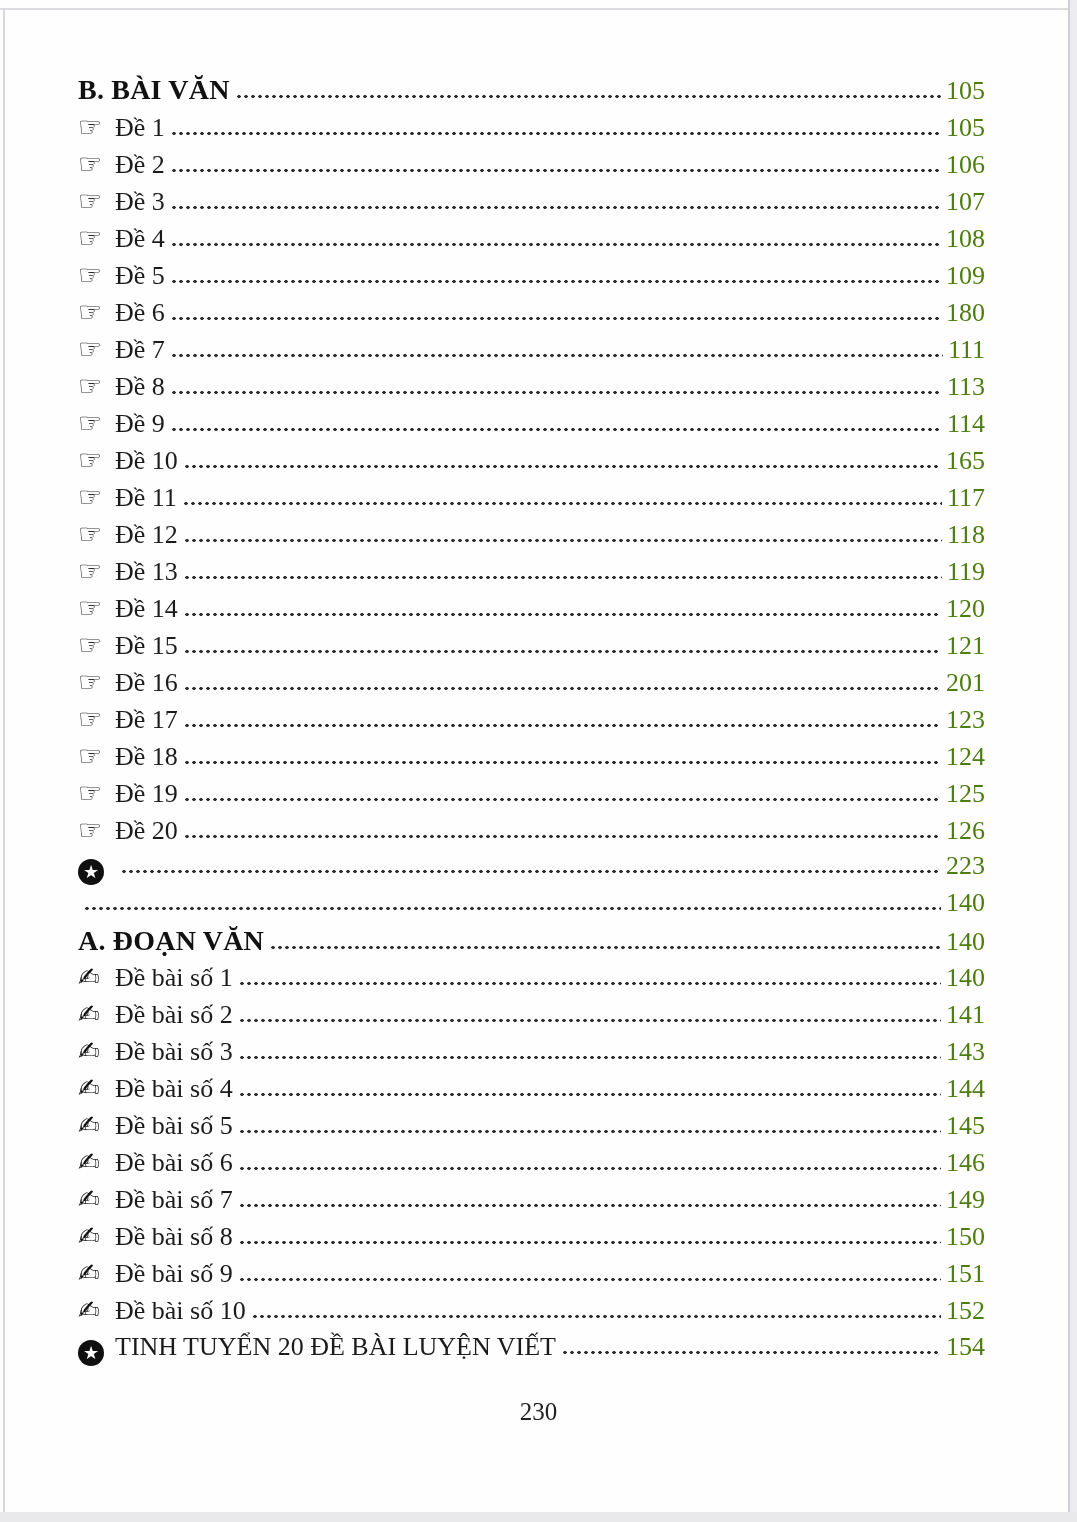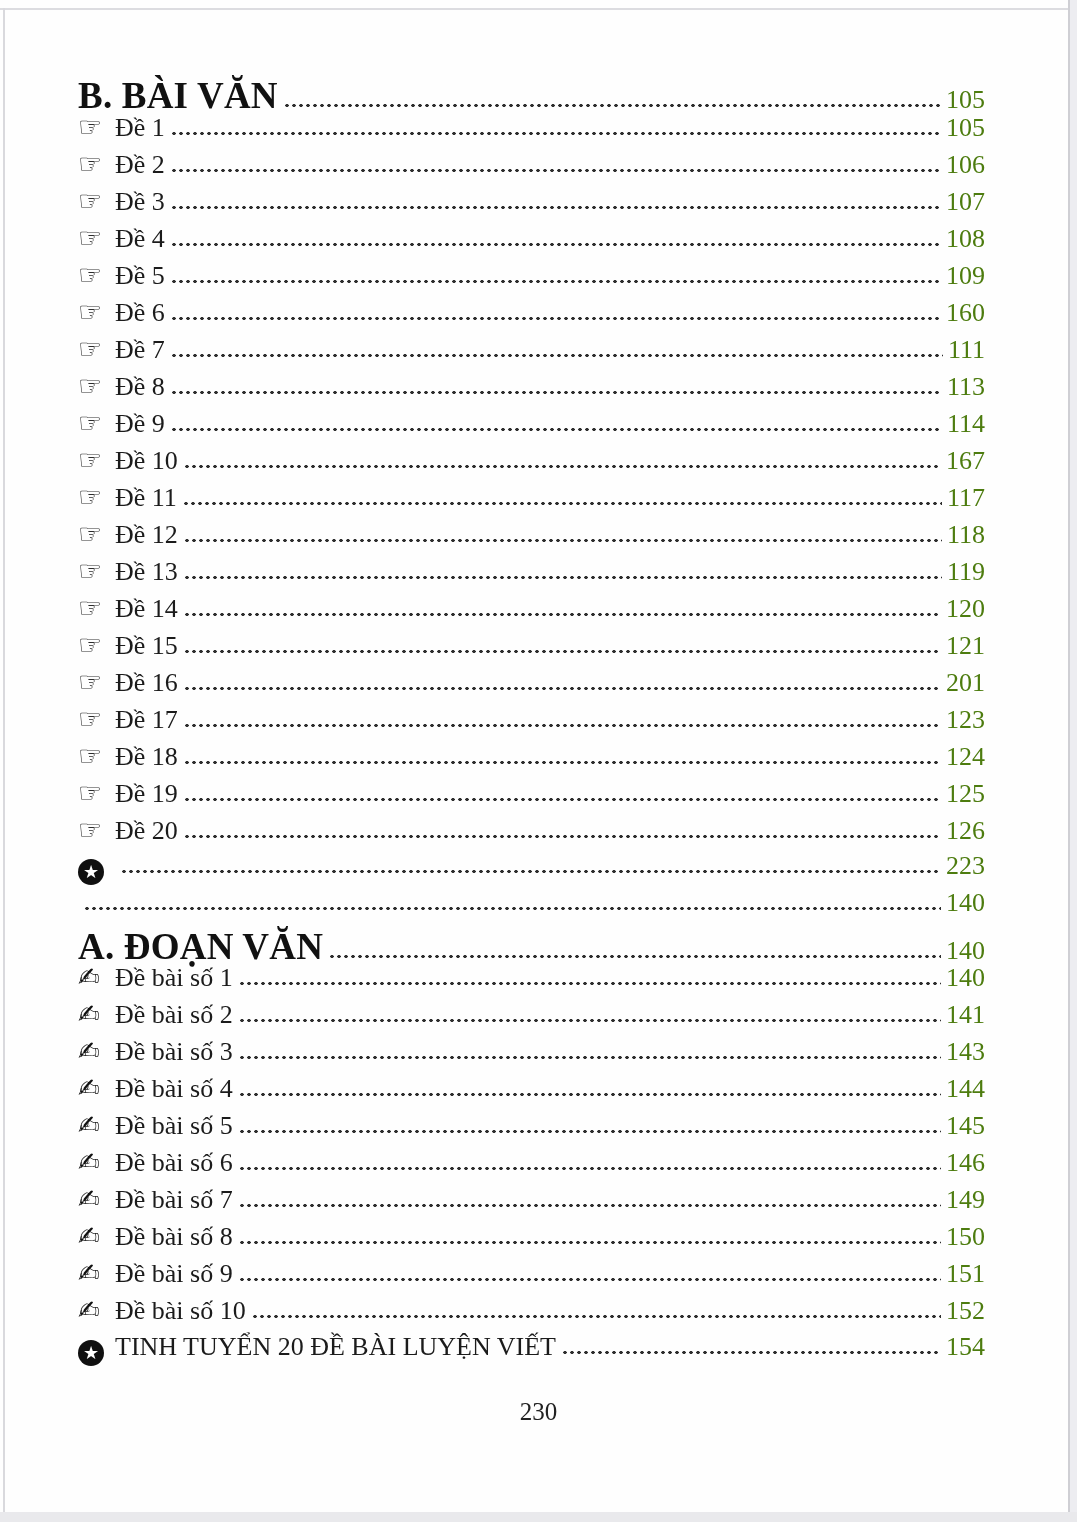--- a/index.html
+++ b/index.html
@@ -27,21 +27,21 @@
     right: 92px;
   }
 
   .row {
     display: flex;
     align-items: baseline;
     height: 37px;
     font-size: 26px;
     white-space: nowrap;
   }
-  .row.section .label { font-weight: bold; font-size: 37px; letter-spacing: 0.2px; color: #111; }
+  .row.section .label { font-weight: bold; font-size: 28px; letter-spacing: 0.2px; color: #111; }
 
   .icon-cell {
     flex: none;
     width: 37px;
     text-align: left;
   }
   .hand-glyph {
     font-family: "DejaVu Sans", sans-serif;
     font-size: 27px;
     color: #2c2c2c;
@@ -135,21 +135,21 @@
     <div class="row">
       <span class="icon-cell"><span class="hand-glyph">☞</span></span>
       <span class="label">Đề 5</span>
       <div class="leader"></div>
       <span class="pnum">109</span>
     </div>
     <div class="row">
       <span class="icon-cell"><span class="hand-glyph">☞</span></span>
       <span class="label">Đề 6</span>
       <div class="leader"></div>
-      <span class="pnum">160</span>
+      <span class="pnum">180</span>
     </div>
     <div class="row">
       <span class="icon-cell"><span class="hand-glyph">☞</span></span>
       <span class="label">Đề 7</span>
       <div class="leader"></div>
       <span class="pnum">111</span>
     </div>
     <div class="row">
       <span class="icon-cell"><span class="hand-glyph">☞</span></span>
       <span class="label">Đề 8</span>
@@ -159,21 +159,21 @@
     <div class="row">
       <span class="icon-cell"><span class="hand-glyph">☞</span></span>
       <span class="label">Đề 9</span>
       <div class="leader"></div>
       <span class="pnum">114</span>
     </div>
     <div class="row">
       <span class="icon-cell"><span class="hand-glyph">☞</span></span>
       <span class="label">Đề 10</span>
       <div class="leader"></div>
-      <span class="pnum">167</span>
+      <span class="pnum">165</span>
     </div>
     <div class="row">
       <span class="icon-cell"><span class="hand-glyph">☞</span></span>
       <span class="label">Đề 11</span>
       <div class="leader"></div>
       <span class="pnum">117</span>
     </div>
     <div class="row">
       <span class="icon-cell"><span class="hand-glyph">☞</span></span>
       <span class="label">Đề 12</span>

